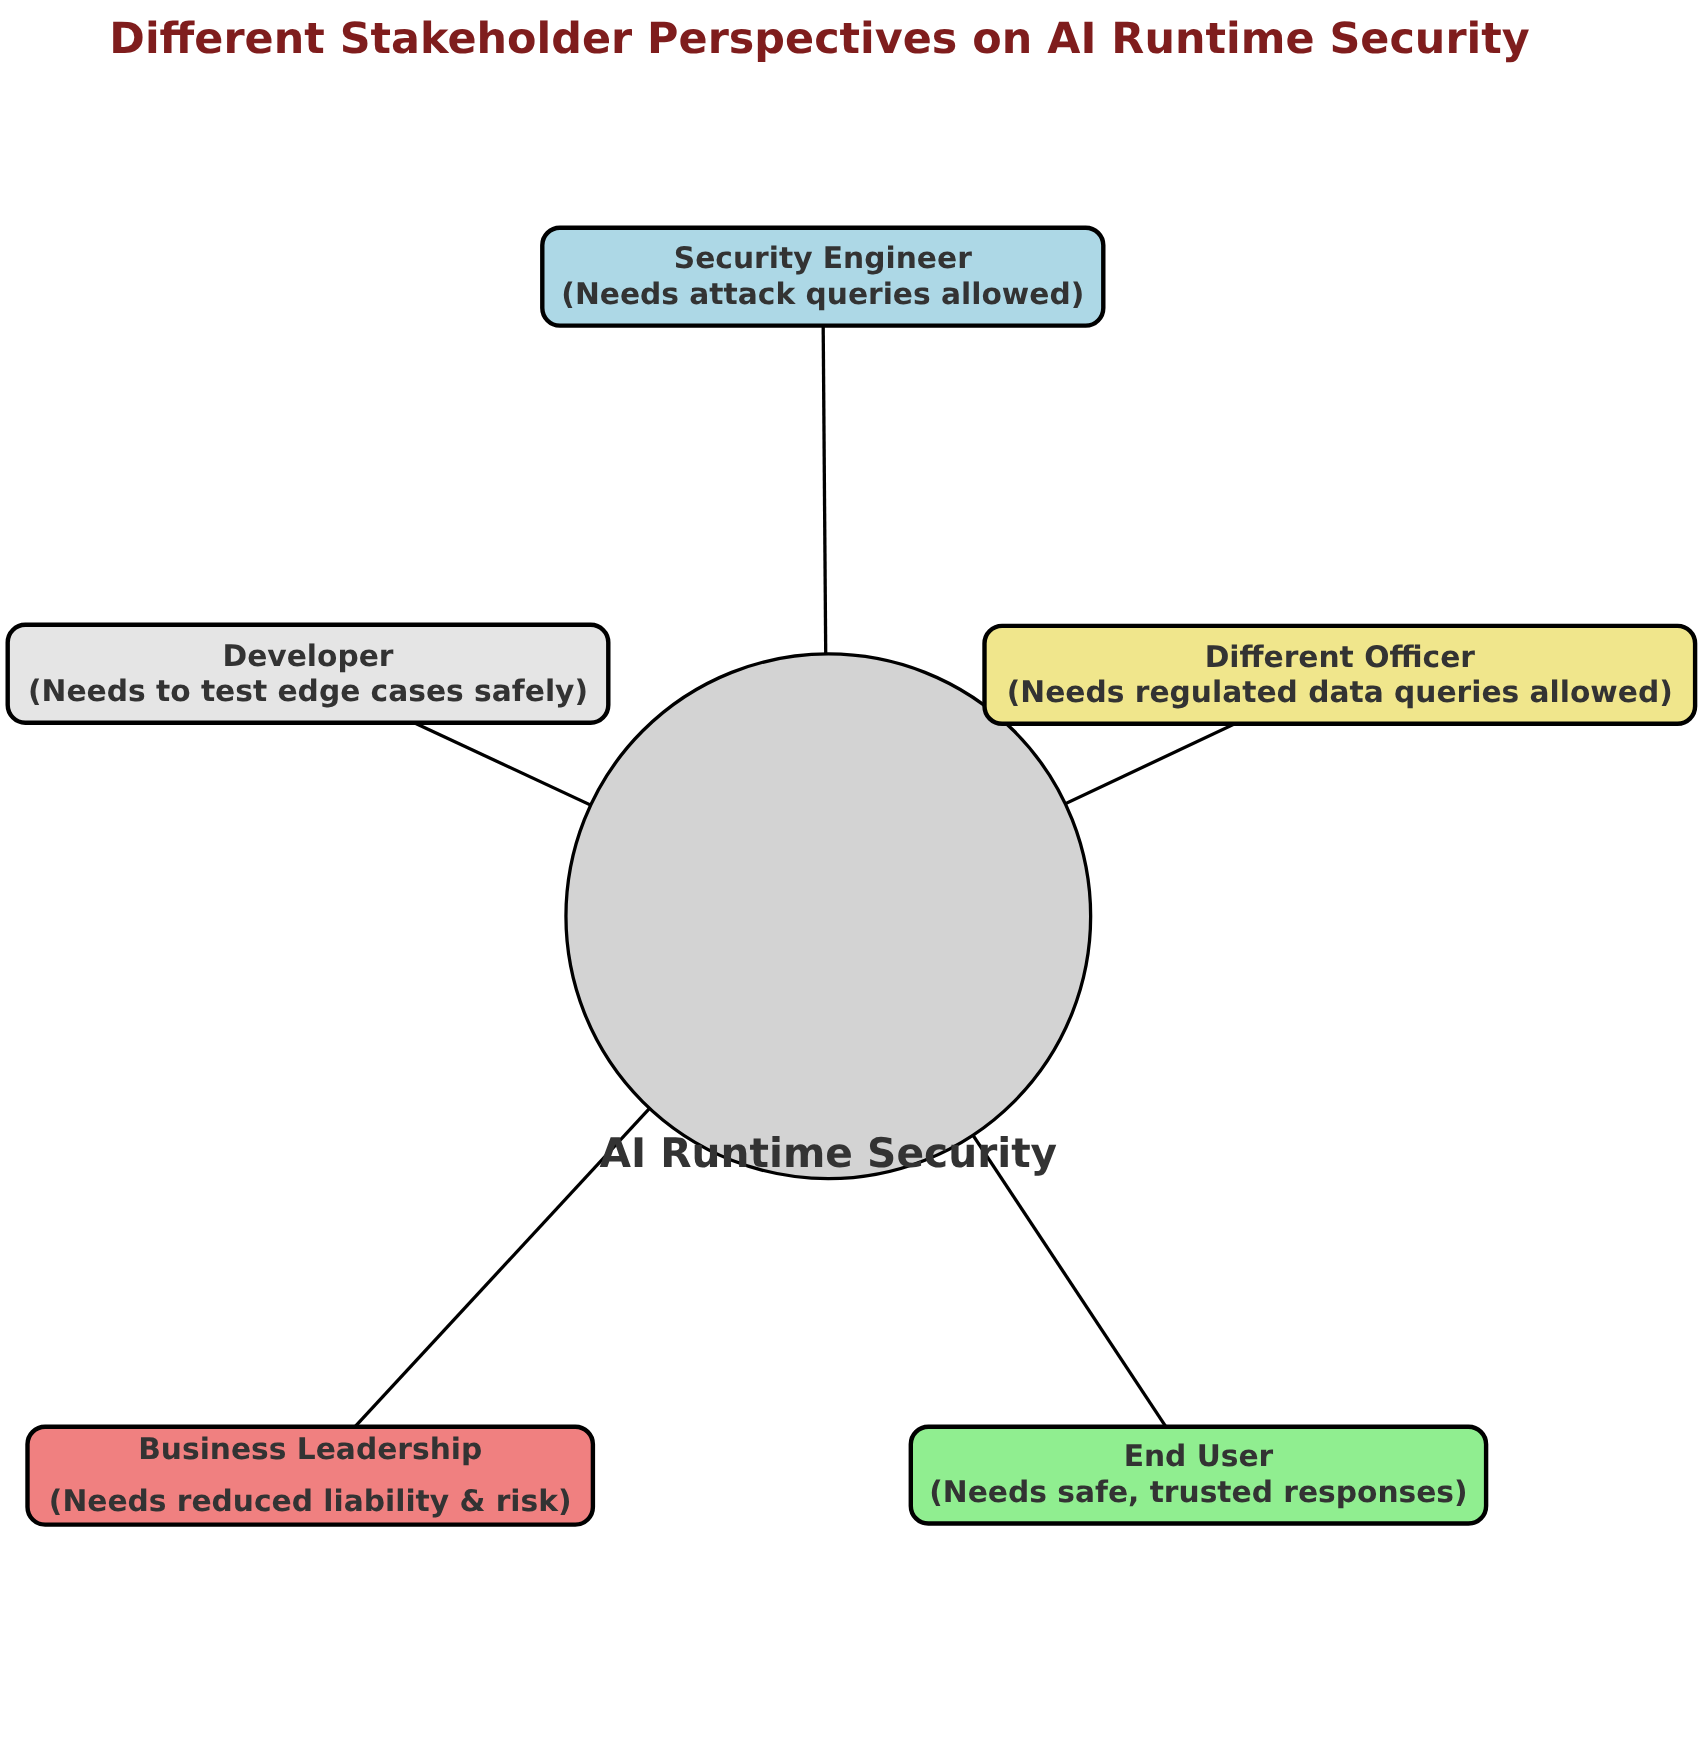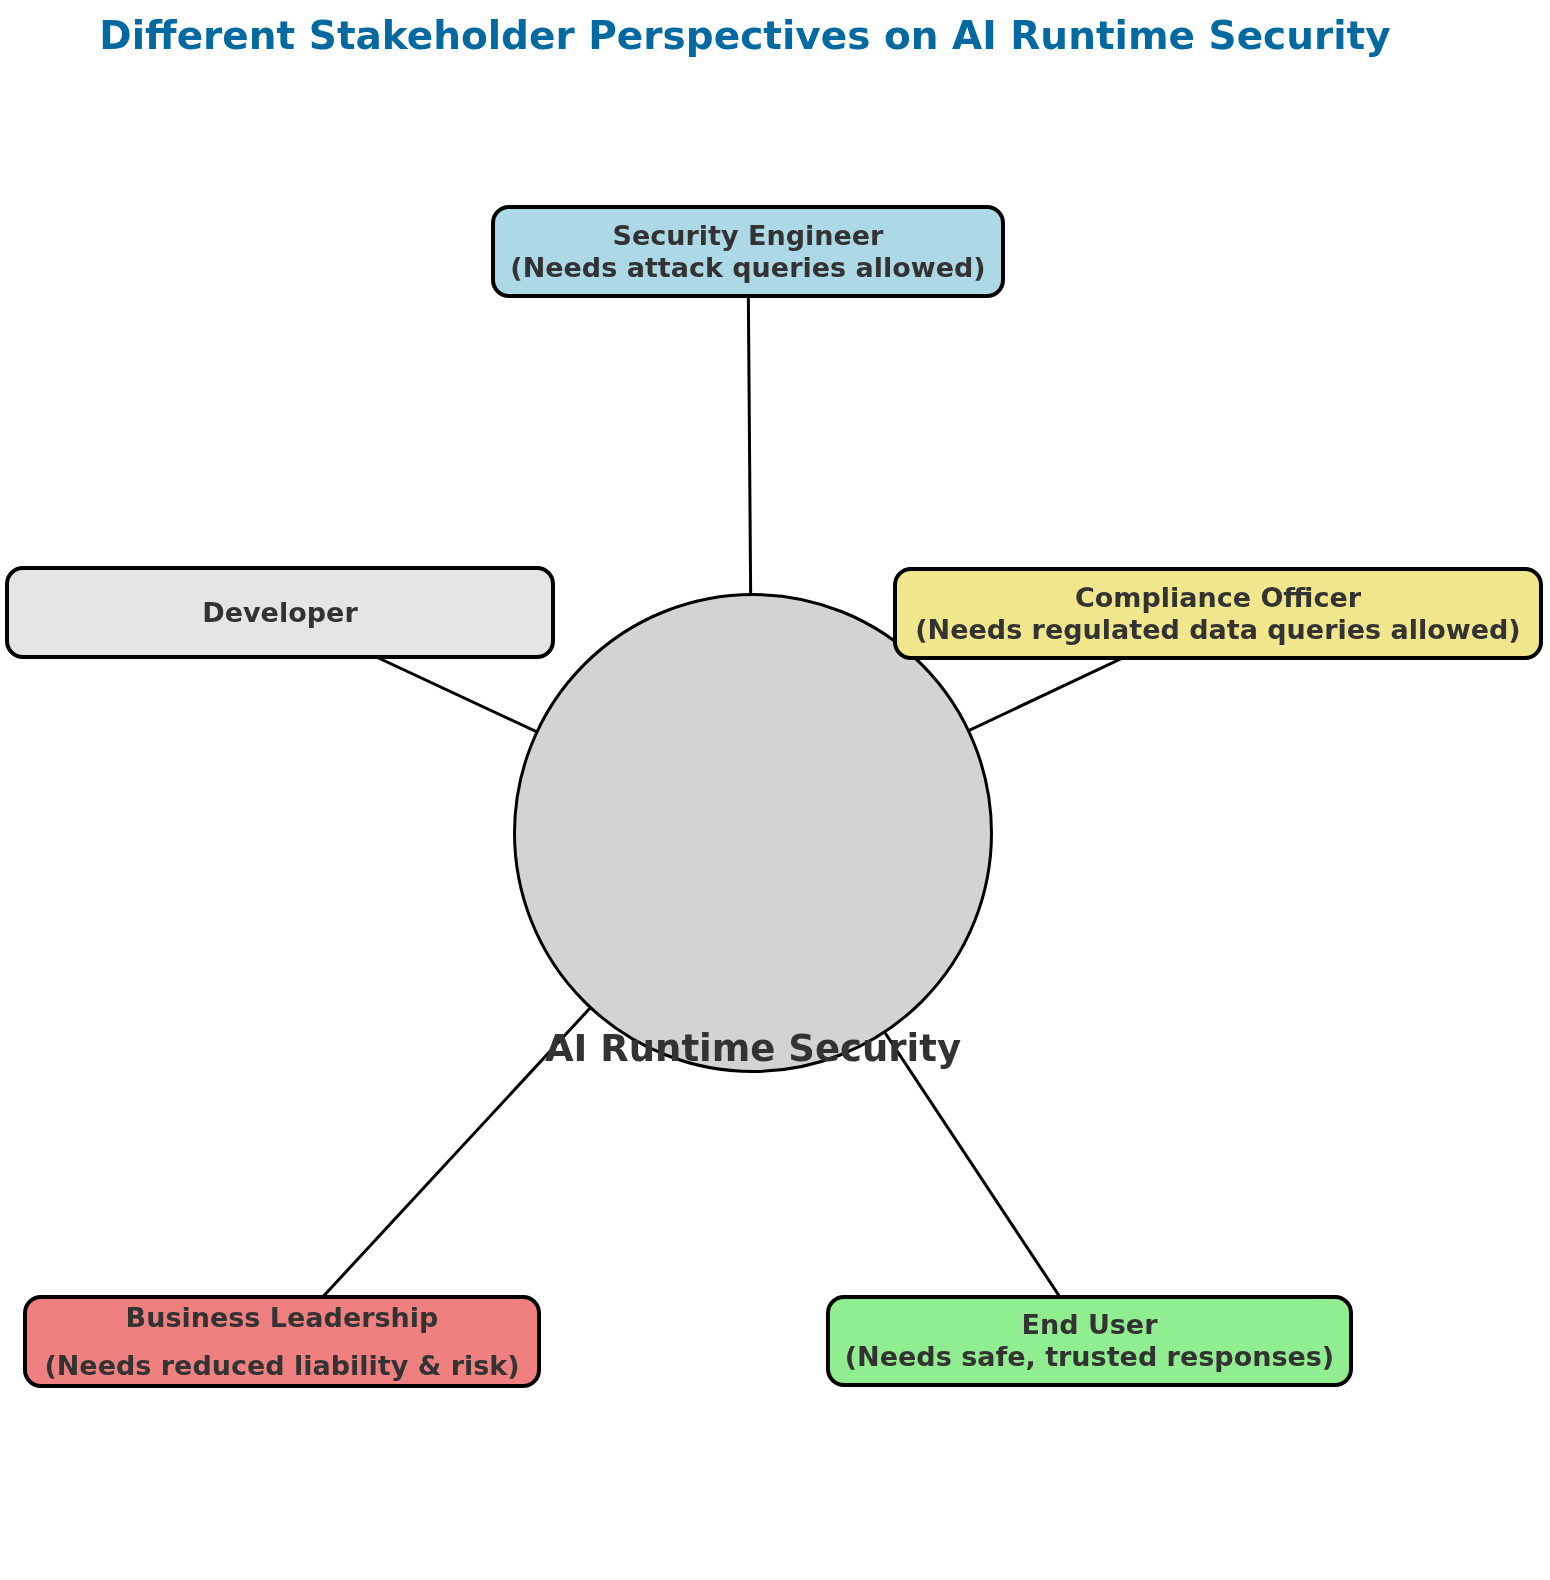--- a/index.html
+++ b/index.html
@@ -15,21 +15,21 @@
     font-family: "DejaVu Sans", sans-serif;
     overflow: hidden;
   }
   .diagram-title {
     position: absolute;
     top: 13px;
     left: 745px;
     transform: translateX(-50%);
     font-size: 39px;
     font-weight: bold;
-    color: #0369a1;
+    color: #7f1d1d;
     white-space: nowrap;
     z-index: 4;
   }
   .edges {
     position: absolute;
     left: 0;
     top: 0;
     z-index: 1;
   }
   .edges line {
@@ -100,24 +100,25 @@
     <span class="center-label">AI Runtime Security</span>
   </div>
 
   <div class="stakeholder-box box-security" style="background-color: rgb(173, 216, 230);">
     <span>Security Engineer</span>
     <span>(Needs attack queries allowed)</span>
   </div>
 
   <div class="stakeholder-box box-developer" style="background-color: #e5e5e5;">
     <span>Developer</span>
+    <span>(Needs to test edge cases safely)</span>
   </div>
 
   <div class="stakeholder-box box-compliance" style="background-color: rgb(240, 230, 140);">
-    <span>Compliance Officer</span>
+    <span>Different Officer</span>
     <span>(Needs regulated data queries allowed)</span>
   </div>
 
   <div class="stakeholder-box box-business" style="background-color: rgb(240, 128, 128);">
     <span>Business Leadership</span>
     <span>(Needs reduced liability &amp; risk)</span>
   </div>
 
   <div class="stakeholder-box box-enduser" style="background-color: rgb(144, 238, 144);">
     <span>End User</span>

